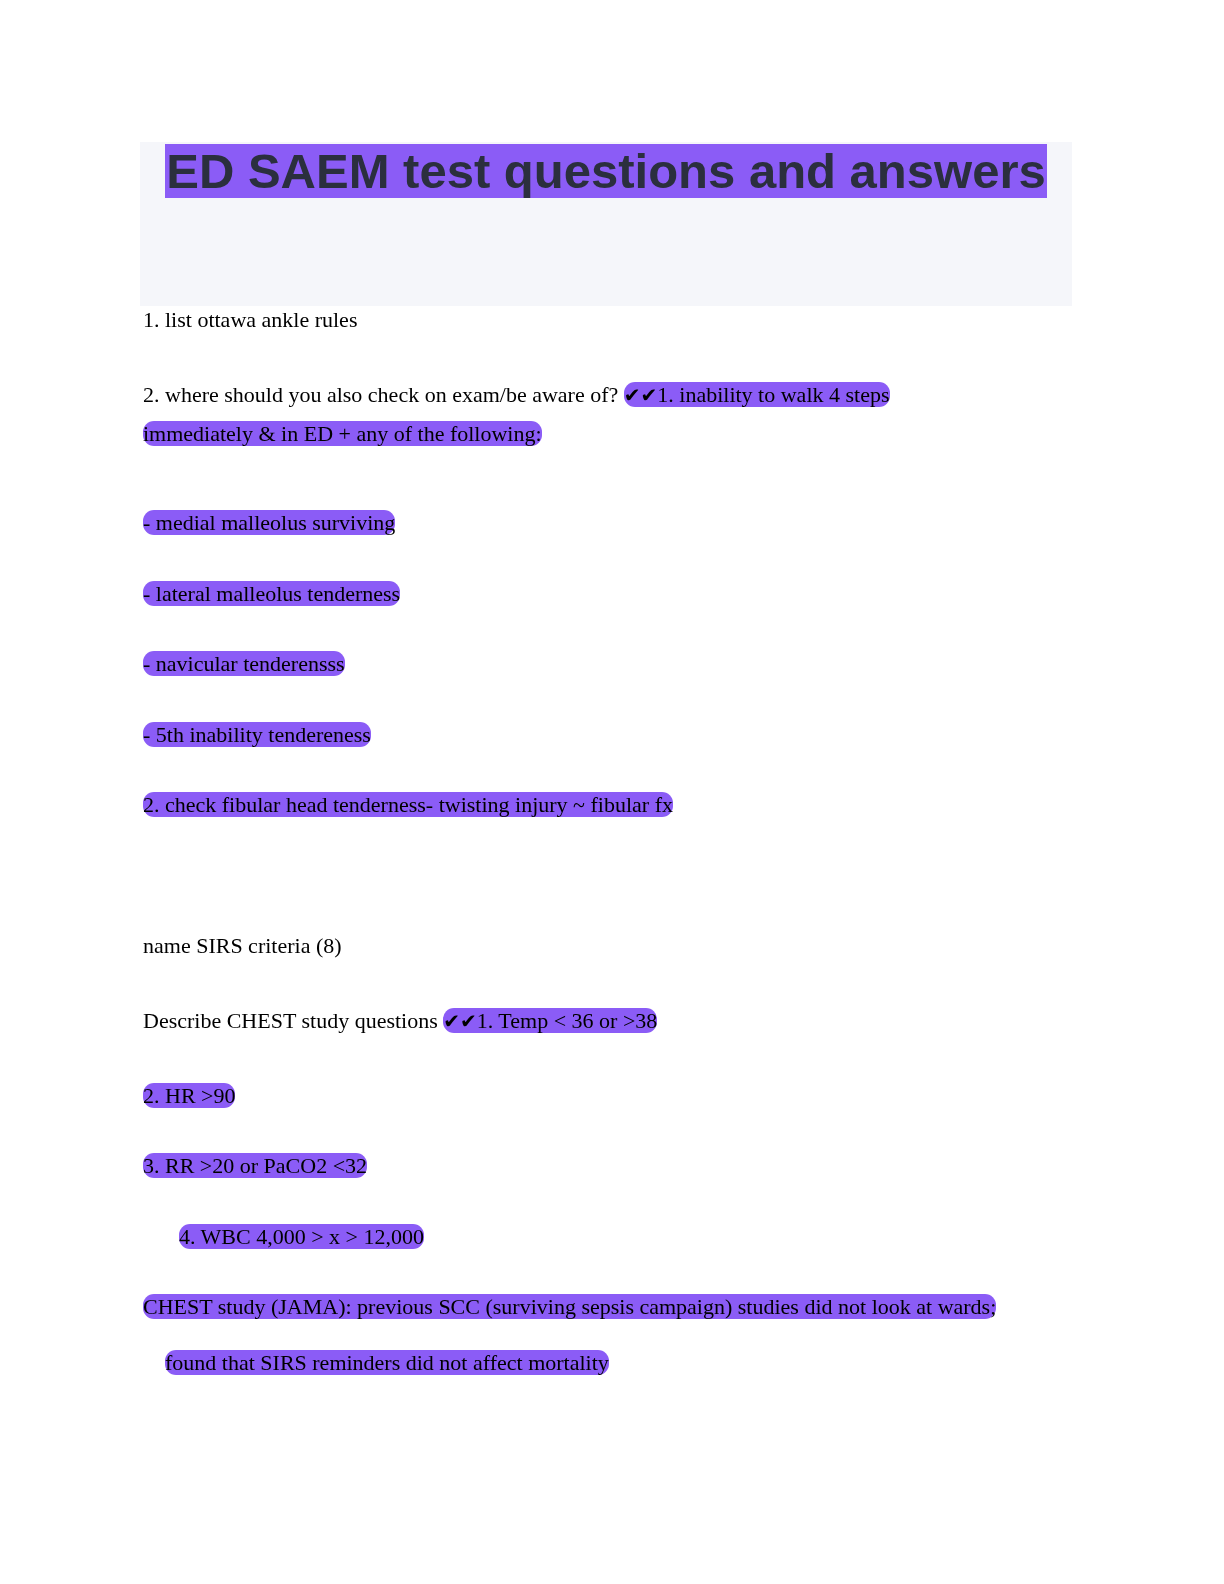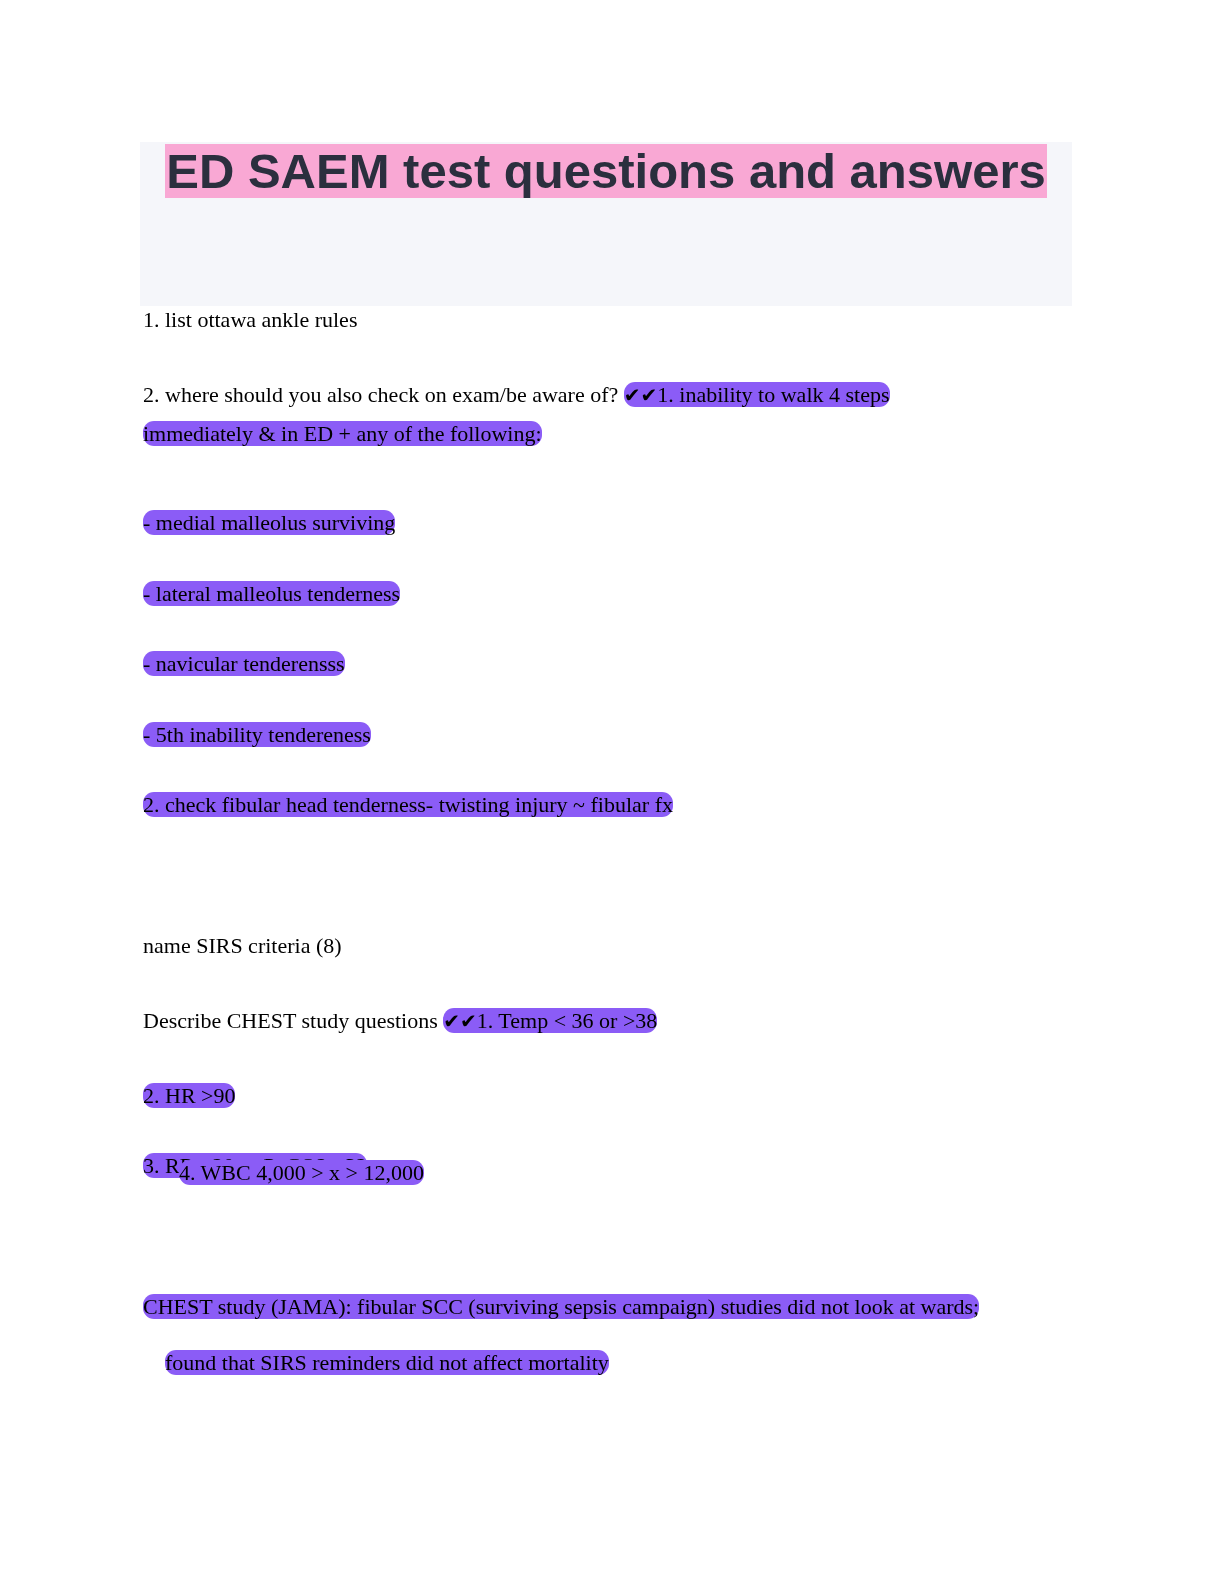--- a/index.html
+++ b/index.html
@@ -5,21 +5,21 @@
     html, body { margin: 0; padding: 0; background: #ffffff; }
     body { width: 1224px; height: 1584px; position: relative; overflow: hidden; }
     .title-box {
       position: absolute; left: 140px; top: 142px; width: 932px; height: 164px;
       background: #f5f6fa; text-align: center;
     }
     .title-line {
       font-family: "Liberation Sans", sans-serif; font-weight: bold;
       font-size: 49px; line-height: 54px; color: #2b2f3e;
     }
-    .title-line span { background: #f9a8d4; padding: 0 1px; }
+    .title-line span { background: #8b5cf6; padding: 0 1px; }
     .t1 { position: absolute; left: 0; right: 0; top: 2px; }
     .t2 { position: absolute; left: 0; right: 0; top: 56px; }
     .line {
       position: absolute; left: 143px;
       font-family: "Liberation Serif", serif; font-size: 22px; line-height: 26px;
       color: #000; white-space: nowrap;
     }
     .hl { background: #8b5cf6; border-radius: 11px; }
     .check { font-family: "DejaVu Sans", sans-serif; font-size: 20px; font-weight: bold; }
   </style>
@@ -48,15 +48,15 @@
 
 <div class="line" style="top:933px;">name SIRS criteria (8)</div>
 
 <div class="line" style="top:1008px;">
   <span>Describe CHEST study questions</span>
   <span class="hl"><span class="check">✔✔</span><span>1. Temp &lt; 36 or &gt;38</span></span>
 </div>
 
 <div class="line" style="top:1083px;"><span class="hl">2. HR &gt;90</span></div>
 <div class="line" style="top:1153px;"><span class="hl">3. RR &gt;20 or PaCO2 &lt;32</span></div>
-<div class="line" style="top:1160px;padding-left:36px;"><span class="hl">4. WBC 4,000 &gt; x &gt; 12,000</span></div>
-<div class="line" style="top:1294px;"><span class="hl">CHEST study (JAMA): fibular SCC (surviving sepsis campaign) studies did not look at wards;</span></div>
+<div class="line" style="top:1224px;padding-left:36px;"><span class="hl">4. WBC 4,000 &gt; x &gt; 12,000</span></div>
+<div class="line" style="top:1294px;"><span class="hl">CHEST study (JAMA): previous SCC (surviving sepsis campaign) studies did not look at wards;</span></div>
 <div class="line" style="top:1350px;padding-left:22px;"><span class="hl">found that SIRS reminders did not affect mortality</span></div>
 
 </body></html>

